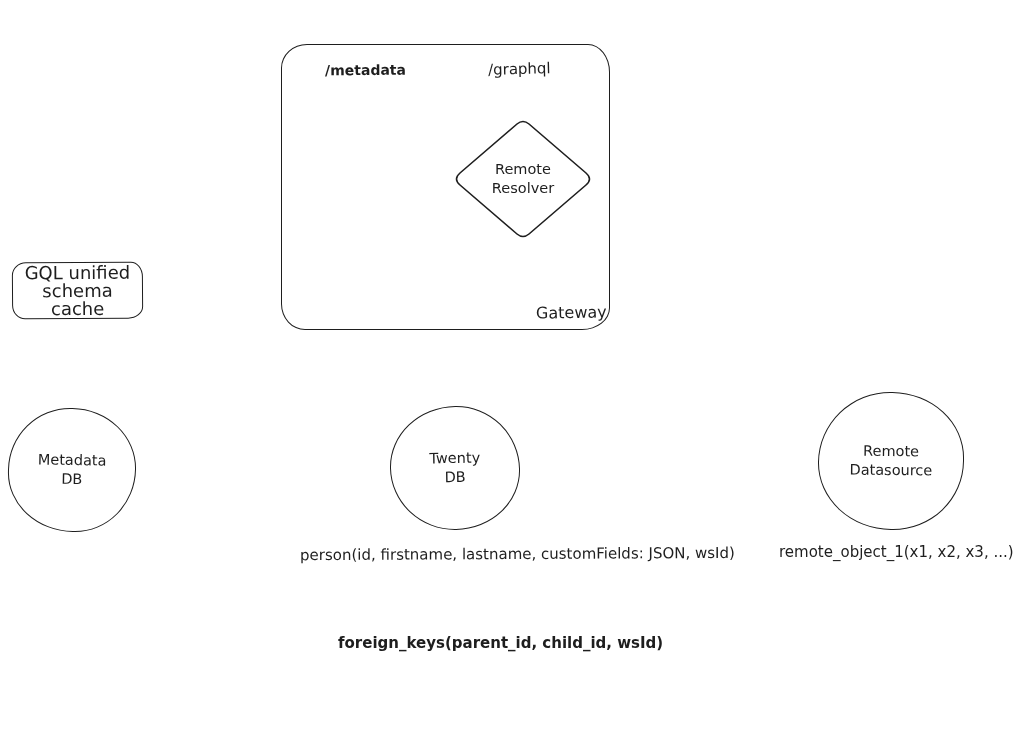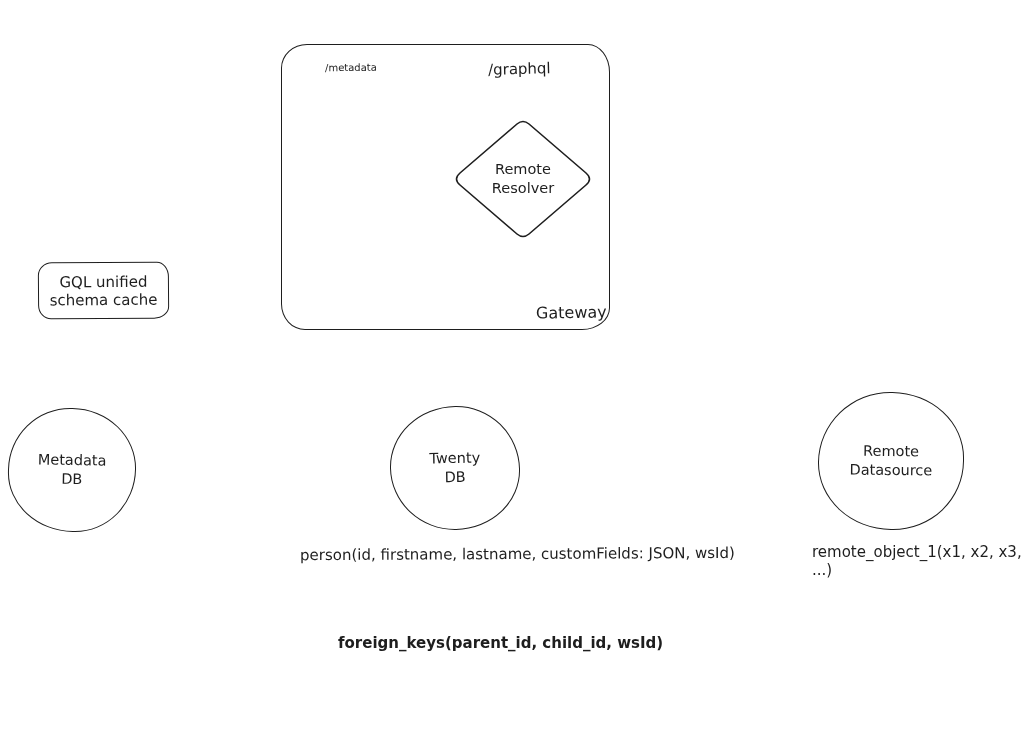--- a/index.html
+++ b/index.html
@@ -16,21 +16,21 @@
 
   
   .gateway-box {
     position: absolute; left: 281px; top: 44px; width: 329px; height: 286px;
     border: 1.6px solid #1e1e1e;
     border-radius: 26px 22px 28px 24px / 24px 28px 22px 26px;
     background: transparent;
   }
   .route-metadata {
     position: absolute; left: 325px; top: 62px;
-    font-size: 10px; transform: rotate(-0.5deg);
+    font-size: 14px; transform: rotate(-0.5deg); font-weight: bold;
   }
   .route-graphql {
     position: absolute; left: 488px; top: 60px;
     font-size: 15px; transform: rotate(-1.5deg);
   }
   .gateway-label {
     position: absolute; left: 536px; top: 303px;
     font-size: 16px; transform: rotate(-1deg);
   }
 
@@ -46,23 +46,22 @@
     display: flex; align-items: center; justify-content: center;
     text-align: center; font-size: 14.5px; line-height: 19px;
   }
 
   
   .cache-box {
     position: absolute; left: 12px; top: 262px; width: 131px; height: 57px;
     border: 1.5px solid #1e1e1e;
     border-radius: 14px 12px 15px 13px / 13px 15px 12px 14px;
     display: flex; align-items: center; justify-content: center;
-    text-align: center; font-size: 15px; line-height: 18px;
+    text-align: center; font-size: 18px; line-height: 18px;
     transform: rotate(-0.4deg);
-    margin-left: 26px;
   }
 
   
   .db-circle {
     position: absolute;
     border: 1.6px solid #1e1e1e;
     display: flex; align-items: center; justify-content: center;
     text-align: center; font-size: 14.5px; line-height: 19px;
   }
   .db-metadata {
@@ -80,21 +79,21 @@
     border-radius: 50% 50% 49% 51% / 52% 48% 51% 49%;
     transform: rotate(0.6deg);
   }
 
   
   .table-text { position: absolute; font-size: 15px; }
   .meta-tables { left: 14px; top: 544px; line-height: 19.5px; }
   .person-text { left: 300px; top: 545px; transform: rotate(-0.3deg); }
   .custom-text { left: 315px; top: 590px; }
   .foreign-text { left: 338px; top: 634px; font-weight: bold; }
-  .remote-text  { left: 779px; top: 543px; margin-left: 33px; }
+  .remote-text  { left: 779px; top: 543px; }
 </style>
 </head>
 <body>
 
 <div class="canvas">
 
   <div class="gateway-box"></div>
   <div class="route-metadata sketch-text">/metadata</div>
   <div class="route-graphql sketch-text">/graphql</div>
   <div class="gateway-label sketch-text">Gateway</div>

